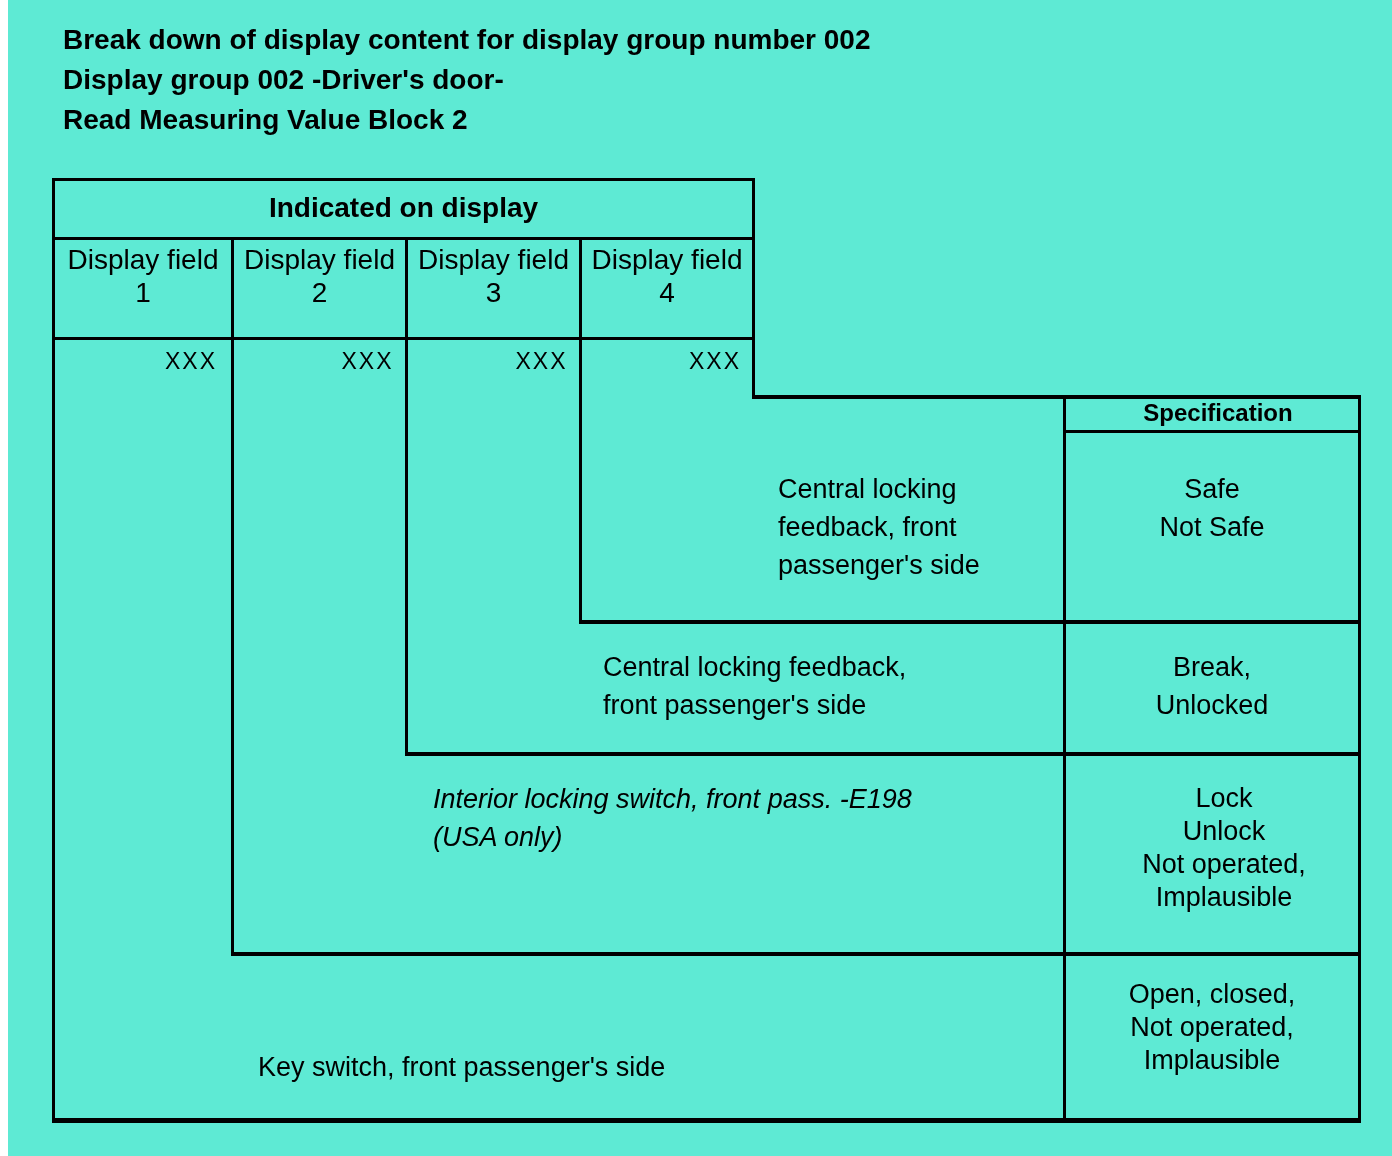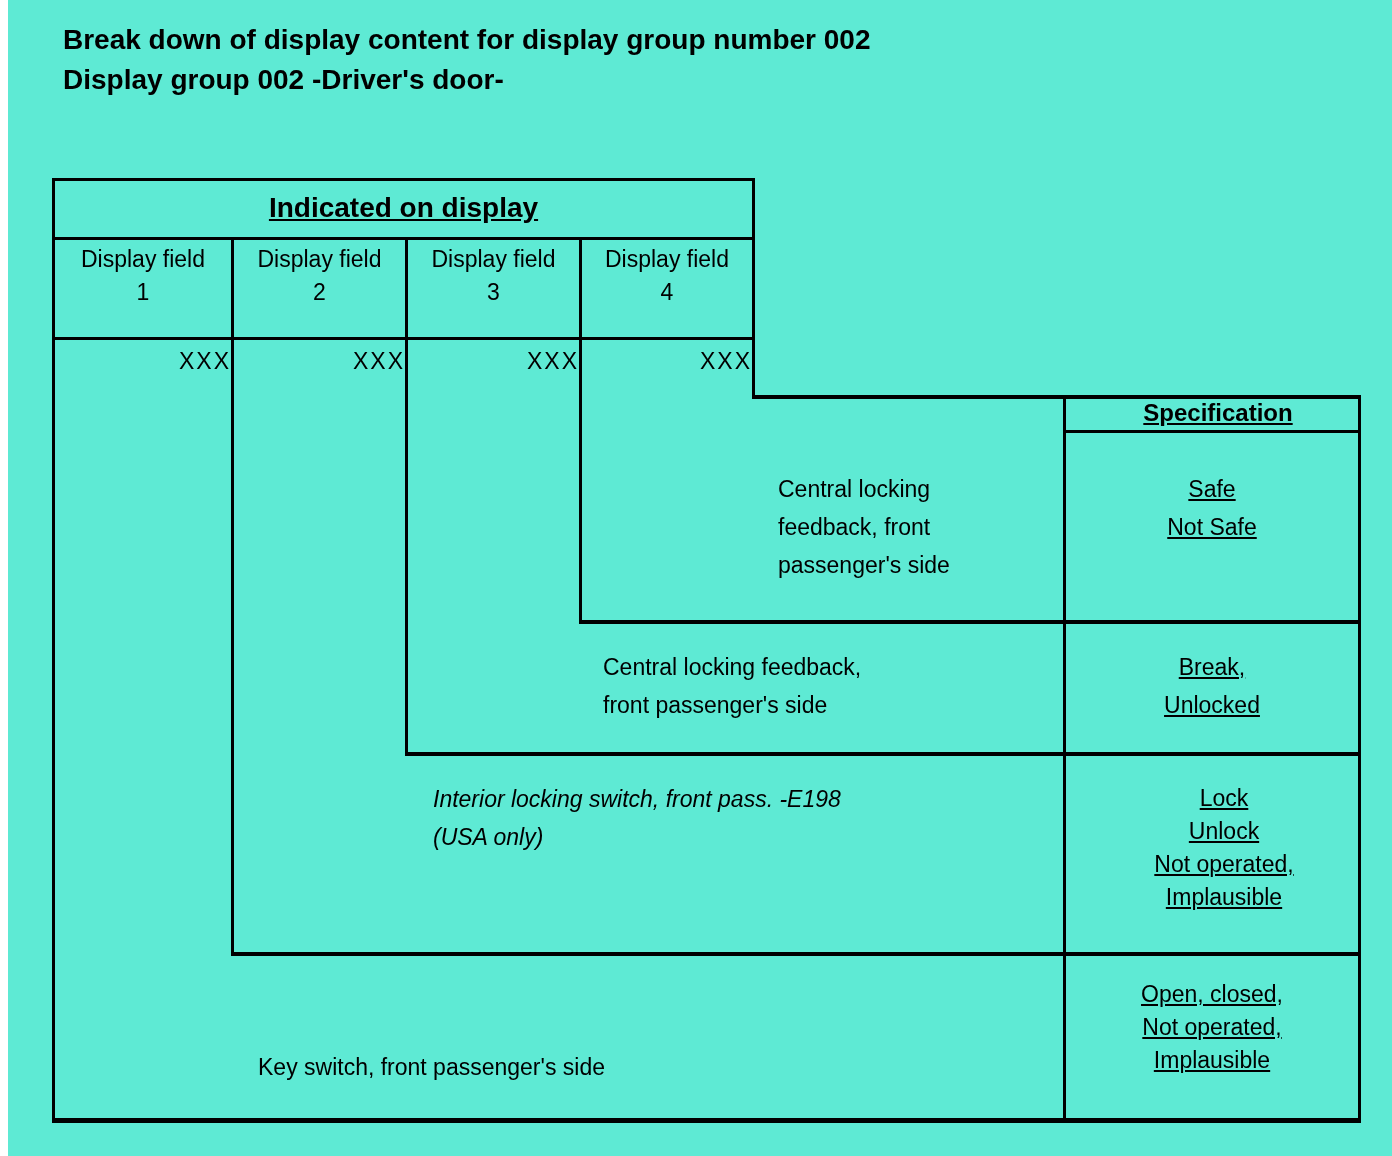--- a/index.html
+++ b/index.html
@@ -5,35 +5,36 @@
   html,body{margin:0;padding:0;background:#ffffff;}
   .canvas{
     position:relative;width:1392px;height:1156px;background:#5eead4;
     font-family:"Liberation Sans", sans-serif;color:#000000;overflow:hidden;margin-left:8px;
   }
   .hl{position:absolute;height:3px;background:#000000;}
   .hl.thick{height:4px;}
   .hl.xthick{height:5px;}
   .vl{position:absolute;width:3px;background:#000000;}
   .txt{position:absolute;white-space:pre-line;}
-  .center{text-align:center;text-decoration:underline;}
+  .center{text-align:center;}
   .bold{font-weight:bold;}
   .title{position:absolute;left:55px;top:20px;font-size:28px;font-weight:bold;line-height:40px;}
-  .colhead{position:absolute;top:243px;font-size:23px;line-height:33px;text-align:center;}
-  .xxx{position:absolute;top:348px;font-size:23px;text-align:right;letter-spacing:2px;}
-  .body{font-size:23px;}
+  .colhead{position:absolute;top:243px;font-size:28px;line-height:33px;text-align:center;}
+  .xxx{position:absolute;top:348px;font-size:23px;text-align:center;letter-spacing:2px;padding-left:48px;}
+  .body{font-size:27px;}
 </style>
 </head>
 <body>
 
 <div class="canvas">
 
   <div class="title">
     <div>Break down of display content for display group number 002</div>
     <div>Display group 002 -Driver's door-</div>
+    <div>Read Measuring Value Block 2</div>
   </div>
 
   <div class="hl" style="left:44px;top:178px;width:703px;"></div>
   <div class="hl" style="left:44px;top:237px;width:703px;"></div>
   <div class="hl" style="left:44px;top:337px;width:703px;"></div>
   <div class="hl thick" style="left:744px;top:395px;width:609px;"></div>
   <div class="hl" style="left:1055px;top:430px;width:298px;"></div>
   <div class="hl thick" style="left:571px;top:620px;width:782px;"></div>
   <div class="hl thick" style="left:397px;top:752px;width:956px;"></div>
   <div class="hl thick" style="left:223px;top:952px;width:1130px;"></div>

